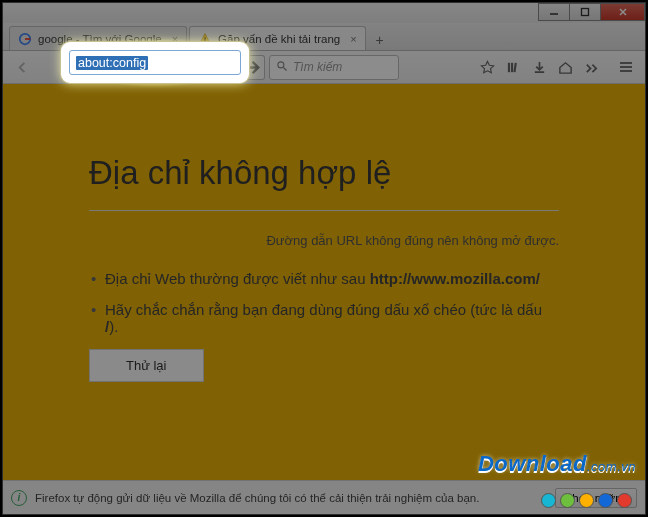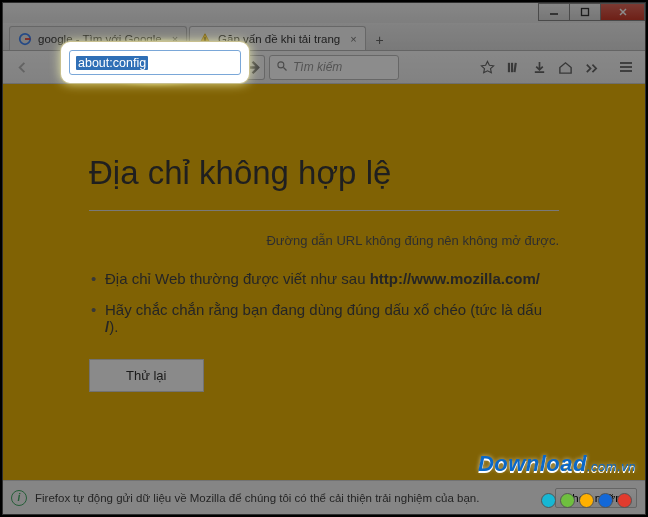--- a/index.html
+++ b/index.html
@@ -47,21 +47,21 @@
 
 
 .content { flex: 1; background: #eab308; overflow: hidden; position: relative; }
 .page { padding: 70px 86px 0 86px; color: #333; }
 h1 { font-size: 33px; font-weight: 300; color: #393939; margin-bottom: 18px; }
 .divider { height: 1px; background: #ddd; margin-bottom: 22px; }
 .lead { font-size: 13px; color: #555; margin-bottom: 22px; text-align: right; }
 ul { list-style: none; }
 li { font-size: 15px; color: #444; margin-bottom: 14px; position: relative; padding-left: 16px; }
 li::before { content: "•"; position: absolute; left: 2px; color: #666; }
-.retry { margin-top: 10px; margin-left: 0; display: inline-block; border: 1px solid #cfcfcf; background: #fbfbfb; font-size: 13px; color: #333; padding: 8px 36px; }
+.retry { margin-left: 0; display: inline-block; border: 1px solid #cfcfcf; background: #fbfbfb; font-size: 13px; color: #333; padding: 8px 36px; }
 
 
 .infobar { position: absolute; left: 0; right: 0; bottom: 0; height: 34px; background: #f2f2f2; border-top: 1px solid #cfcfcf; display: flex; align-items: center; padding: 0 8px; gap: 8px; font-size: 11.5px; color: #444; }
 .infobar .iicn { width:16px; height:16px; border:1.5px solid #4a6; border-radius:50%; display:flex; align-items:center; justify-content:center; font-size:10px; color:#4a6; font-style: italic; font-weight:bold; flex:0 0 16px;}
 .infobar .msg { flex: 1; overflow: hidden; white-space: nowrap; text-overflow: ellipsis; }
 .choose { border: 1px solid #b8b8b8; background: linear-gradient(#fafafa,#e9e9e9); font-size: 11.5px; padding: 3px 8px; border-radius: 2px; }
 
 
 .watermark { position: absolute; right: 12px; bottom: 40px; z-index: 60; font-family: Arial, sans-serif; font-size: 22px; font-weight: 800; font-style: italic; letter-spacing: .5px; color: #0a68c8; text-shadow: 0 2px 0 #fff, 0 0 4px rgba(255,255,255,.6); }
 .watermark .dom { font-size: 13px; font-weight: 400; color: #0a68c8; }

